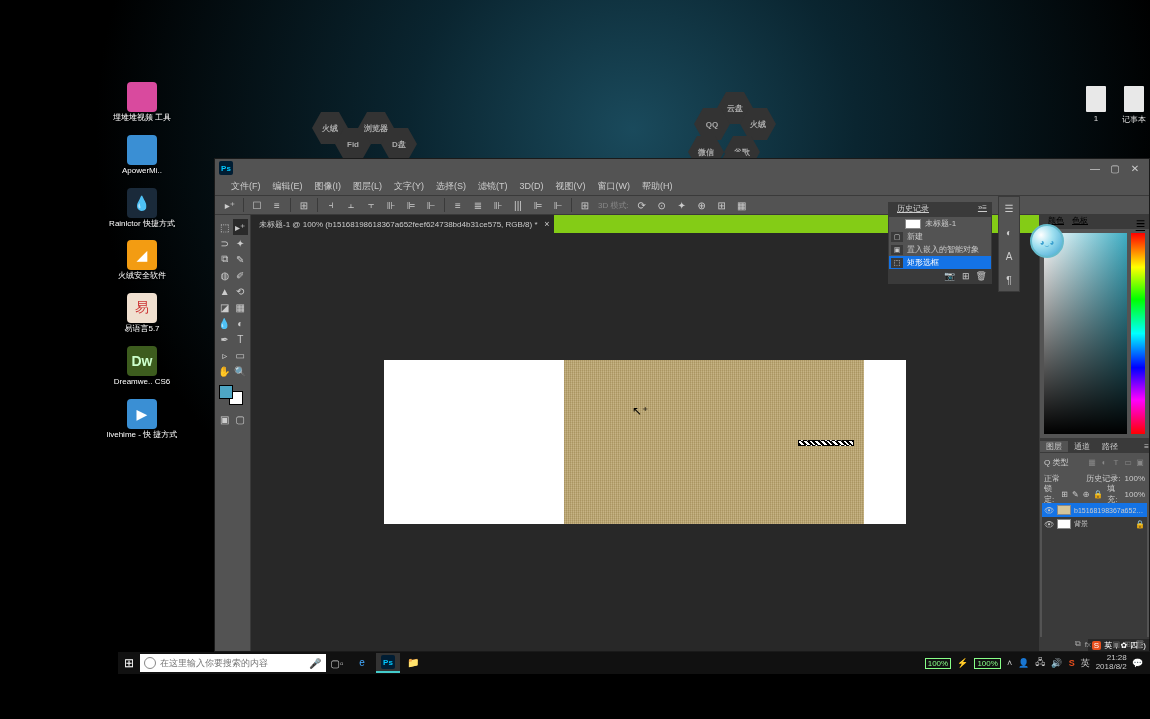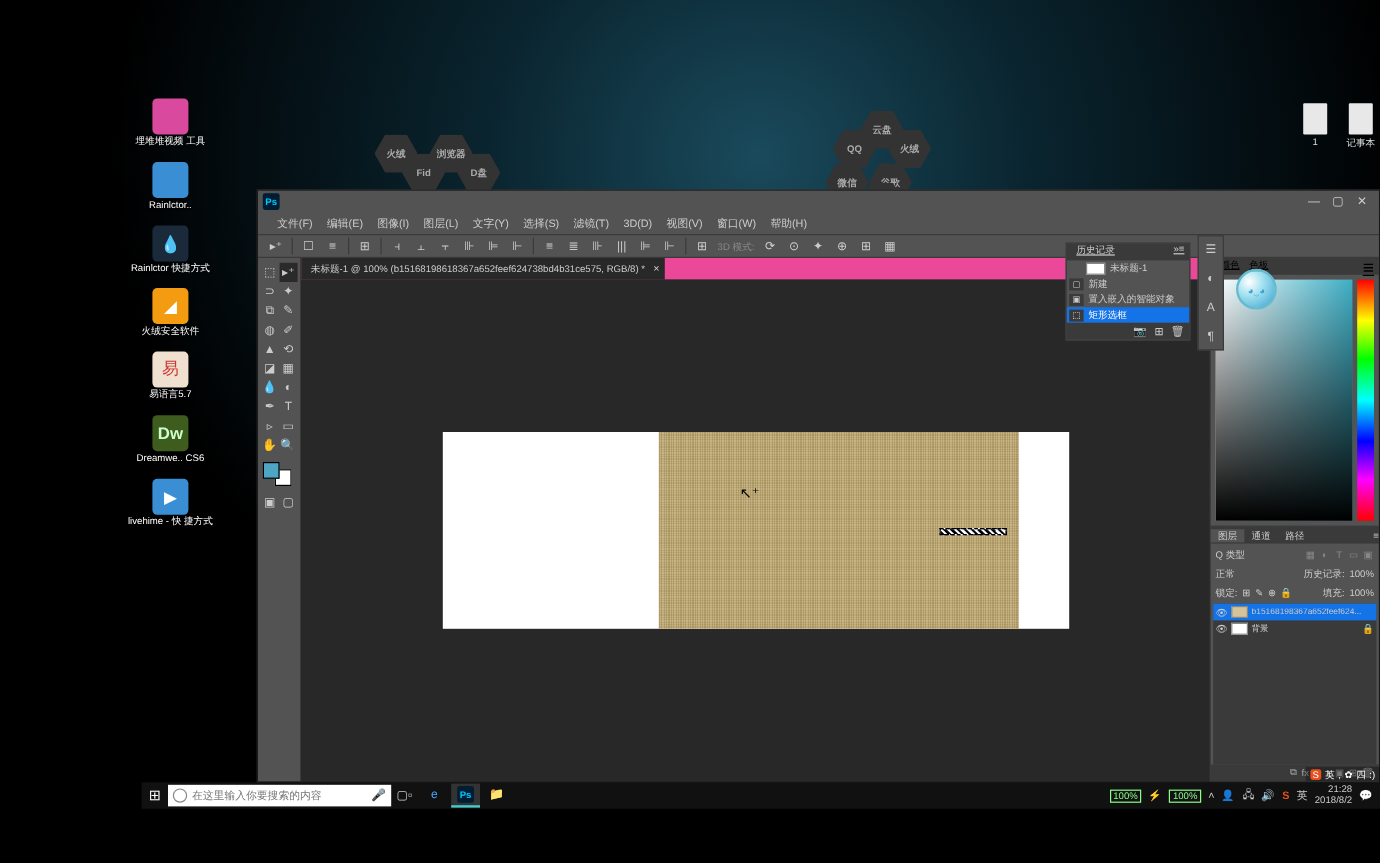--- a/index.html
+++ b/index.html
@@ -46,31 +46,31 @@
 .ps-tool-row { display: flex; height: 16px; }
 .ps-tool { width: 16px; height: 16px; display: flex; align-items: center; justify-content: center; font-size: 10px; color: #ccc; cursor: pointer; }
 .ps-tool.active { background: #2a2a2a; }
 .ps-color-swatch { margin-top: 6px; margin-left: 2px; width: 24px; height: 20px; position: relative; }
 .ps-fg { position: absolute; width: 14px; height: 14px; background: #4ea6c4; border: 1px solid #000; top: 0; left: 0; z-index: 2; }
 .ps-bg { position: absolute; width: 14px; height: 14px; background: #fff; border: 1px solid #000; bottom: 0; right: 0; }
 .ps-tool-bottom { margin-top: 6px; display: flex; gap: 4px; padding: 0 2px; }
 
 
 .ps-canvas-area { flex: 1; display: flex; flex-direction: column; min-width: 0; }
-.ps-doc-tabs { height: 18px; background: #ec4899; display: flex; align-items: flex-start; }
+.ps-doc-tabs { height: 18px; background: #84cc16; display: flex; align-items: flex-start; }
 .ps-doc-tab { height: 100%; background: #282828; padding: 0 16px 0 8px; font-size: 8px; color: #ccc; display: flex; align-items: center; position: relative; cursor: pointer; }
 .ps-doc-tab::after { content: "×"; position: absolute; right: 4px; font-size: 9px; }
 .ps-canvas-viewport { flex: 1; background: #282828; display: flex; align-items: center; justify-content: center; position: relative; overflow: hidden; }
 .ps-canvas { width: 522px; height: 164px; background: #fff; position: relative; }
 .ps-canvas-texture { position: absolute; left: 180px; top: 0; width: 300px; height: 164px; background: repeating-linear-gradient(0deg, #d4c49a 0, #d4c49a 1px, #c8b88a 1px, #c8b88a 2px), repeating-linear-gradient(90deg, rgba(180,160,110,0.5) 0, rgba(180,160,110,0.5) 1px, rgba(200,184,138,0.3) 1px, rgba(200,184,138,0.3) 2px); background-blend-mode: multiply; }
 .ps-selection { position: absolute; left: 414px; top: 80px; width: 56px; height: 6px; border: 1px dashed #000; background: repeating-linear-gradient(45deg, #000 0, #000 2px, #fff 2px, #fff 4px); }
 .ps-cursor { position: absolute; left: 248px; top: 44px; font-size: 12px; color: #000; }
 
 
-.ps-right { width: 141px; background: #535353; display: flex; flex-direction: column; border-left: 1px solid #3a3a3a; }
+.ps-right { width: 110px; background: #535353; display: flex; flex-direction: column; border-left: 1px solid #3a3a3a; }
 .ps-right-collapsed { position: absolute; right: 130px; top: 196px; width: 22px; background: #535353; border: 1px solid #3a3a3a; display: flex; flex-direction: column; align-items: center; padding: 4px 0; gap: 10px; }
 .ps-collapsed-icon { width: 14px; height: 14px; font-size: 10px; color: #ccc; display: flex; align-items: center; justify-content: center; cursor: pointer; }
 
 
 .ps-history { position: absolute; left: 888px; top: 202px; width: 104px; background: #535353; border: 1px solid #3a3a3a; font-size: 8px; color: #ccc; }
 .ps-panel-tabs { height: 14px; background: #3a3a3a; display: flex; align-items: flex-start; padding: 0 4px; text-decoration: underline; }
 .ps-panel-tab { padding: 0 4px; cursor: pointer; font-size: 8px; }
 .ps-panel-menu { margin-left: auto; cursor: pointer; }
 .ps-history-row { height: 13px; display: flex; align-items: center; padding: 0 2px; gap: 4px; cursor: pointer; }
 .ps-history-row.sel { background: #1473e6; color: #fff; }
@@ -133,21 +133,21 @@
 <div class="desktop">
 
   <div class="desktop-icons-left">
     <div class="desktop-icon">
         <div class="ibox" style="background:#d94a9e"></div>
         <div class="ilabel">埋堆堆视频
 工具</div>
       </div>
     <div class="desktop-icon">
         <div class="ibox" style="background:#3a8fd4"></div>
-        <div class="ilabel">Rainlctor..</div>
+        <div class="ilabel">ApowerMi..</div>
       </div>
     <div class="desktop-icon">
         <div class="ibox" style="background:#1a2a3a;color:#8cf">💧</div>
         <div class="ilabel">Rainlctor
 快捷方式</div>
       </div>
     <div class="desktop-icon">
         <div class="ibox" style="background:#f39c12">◢</div>
         <div class="ilabel">火绒安全软件</div>
       </div>

